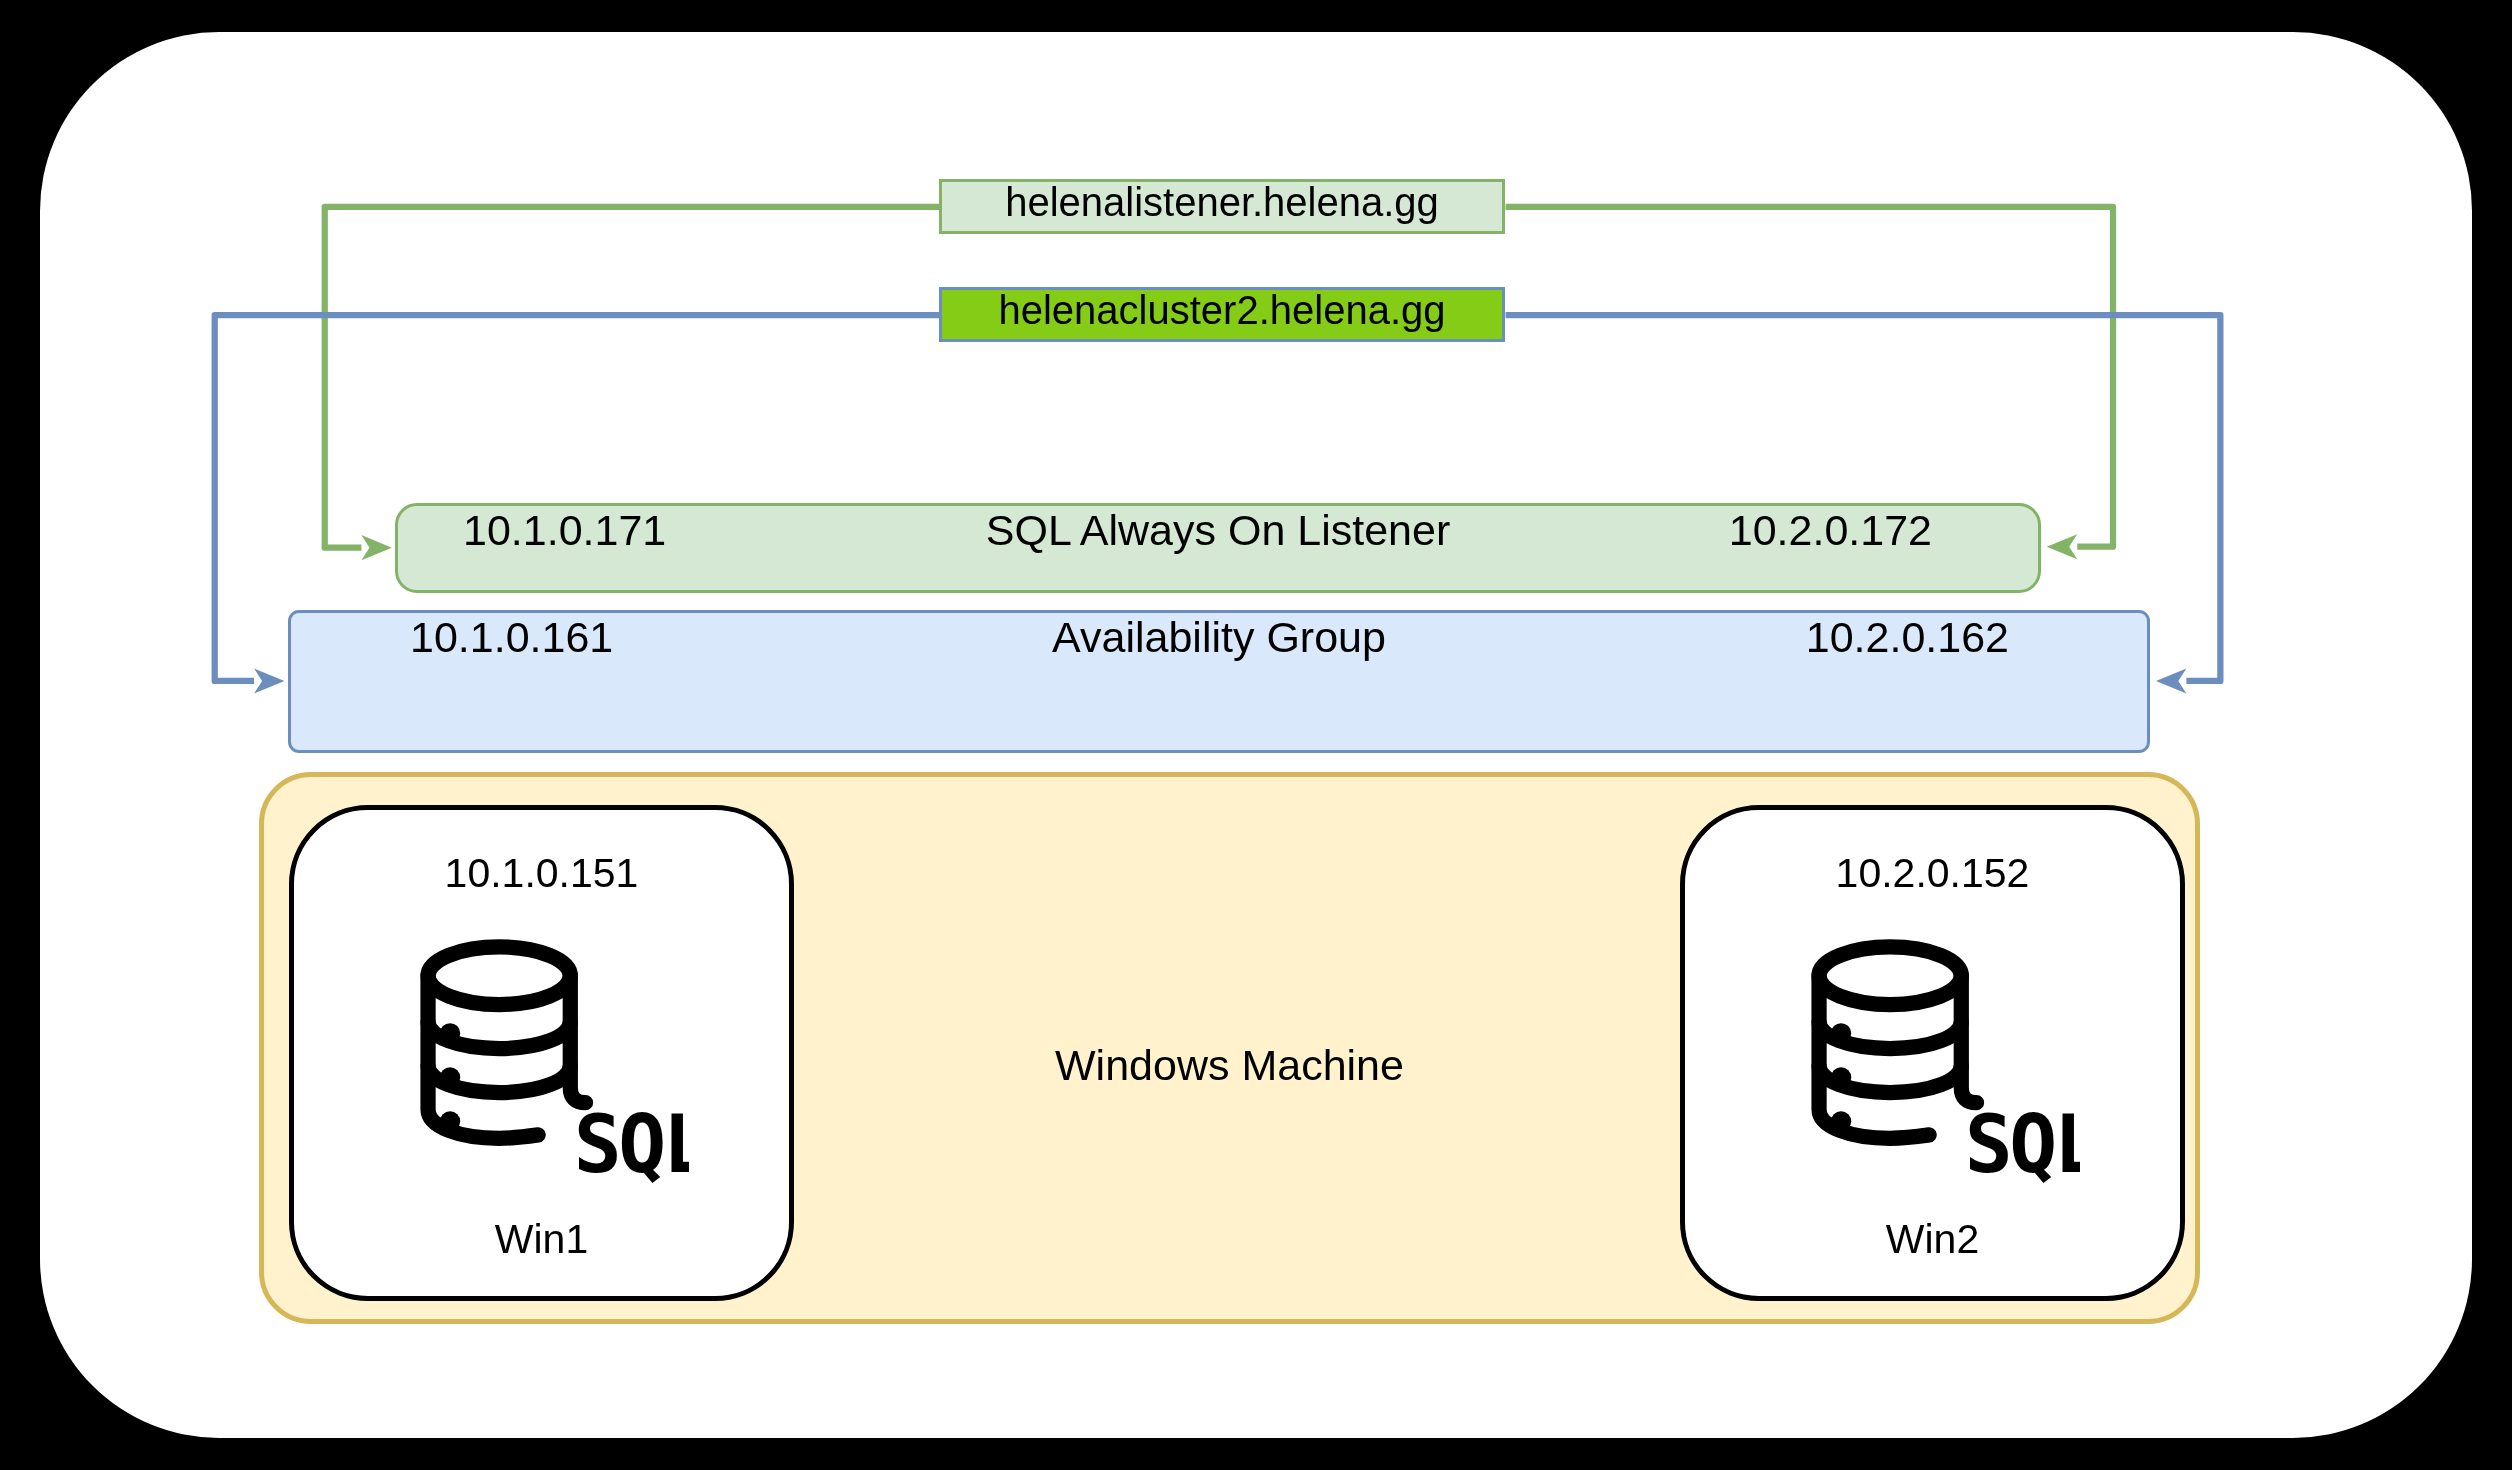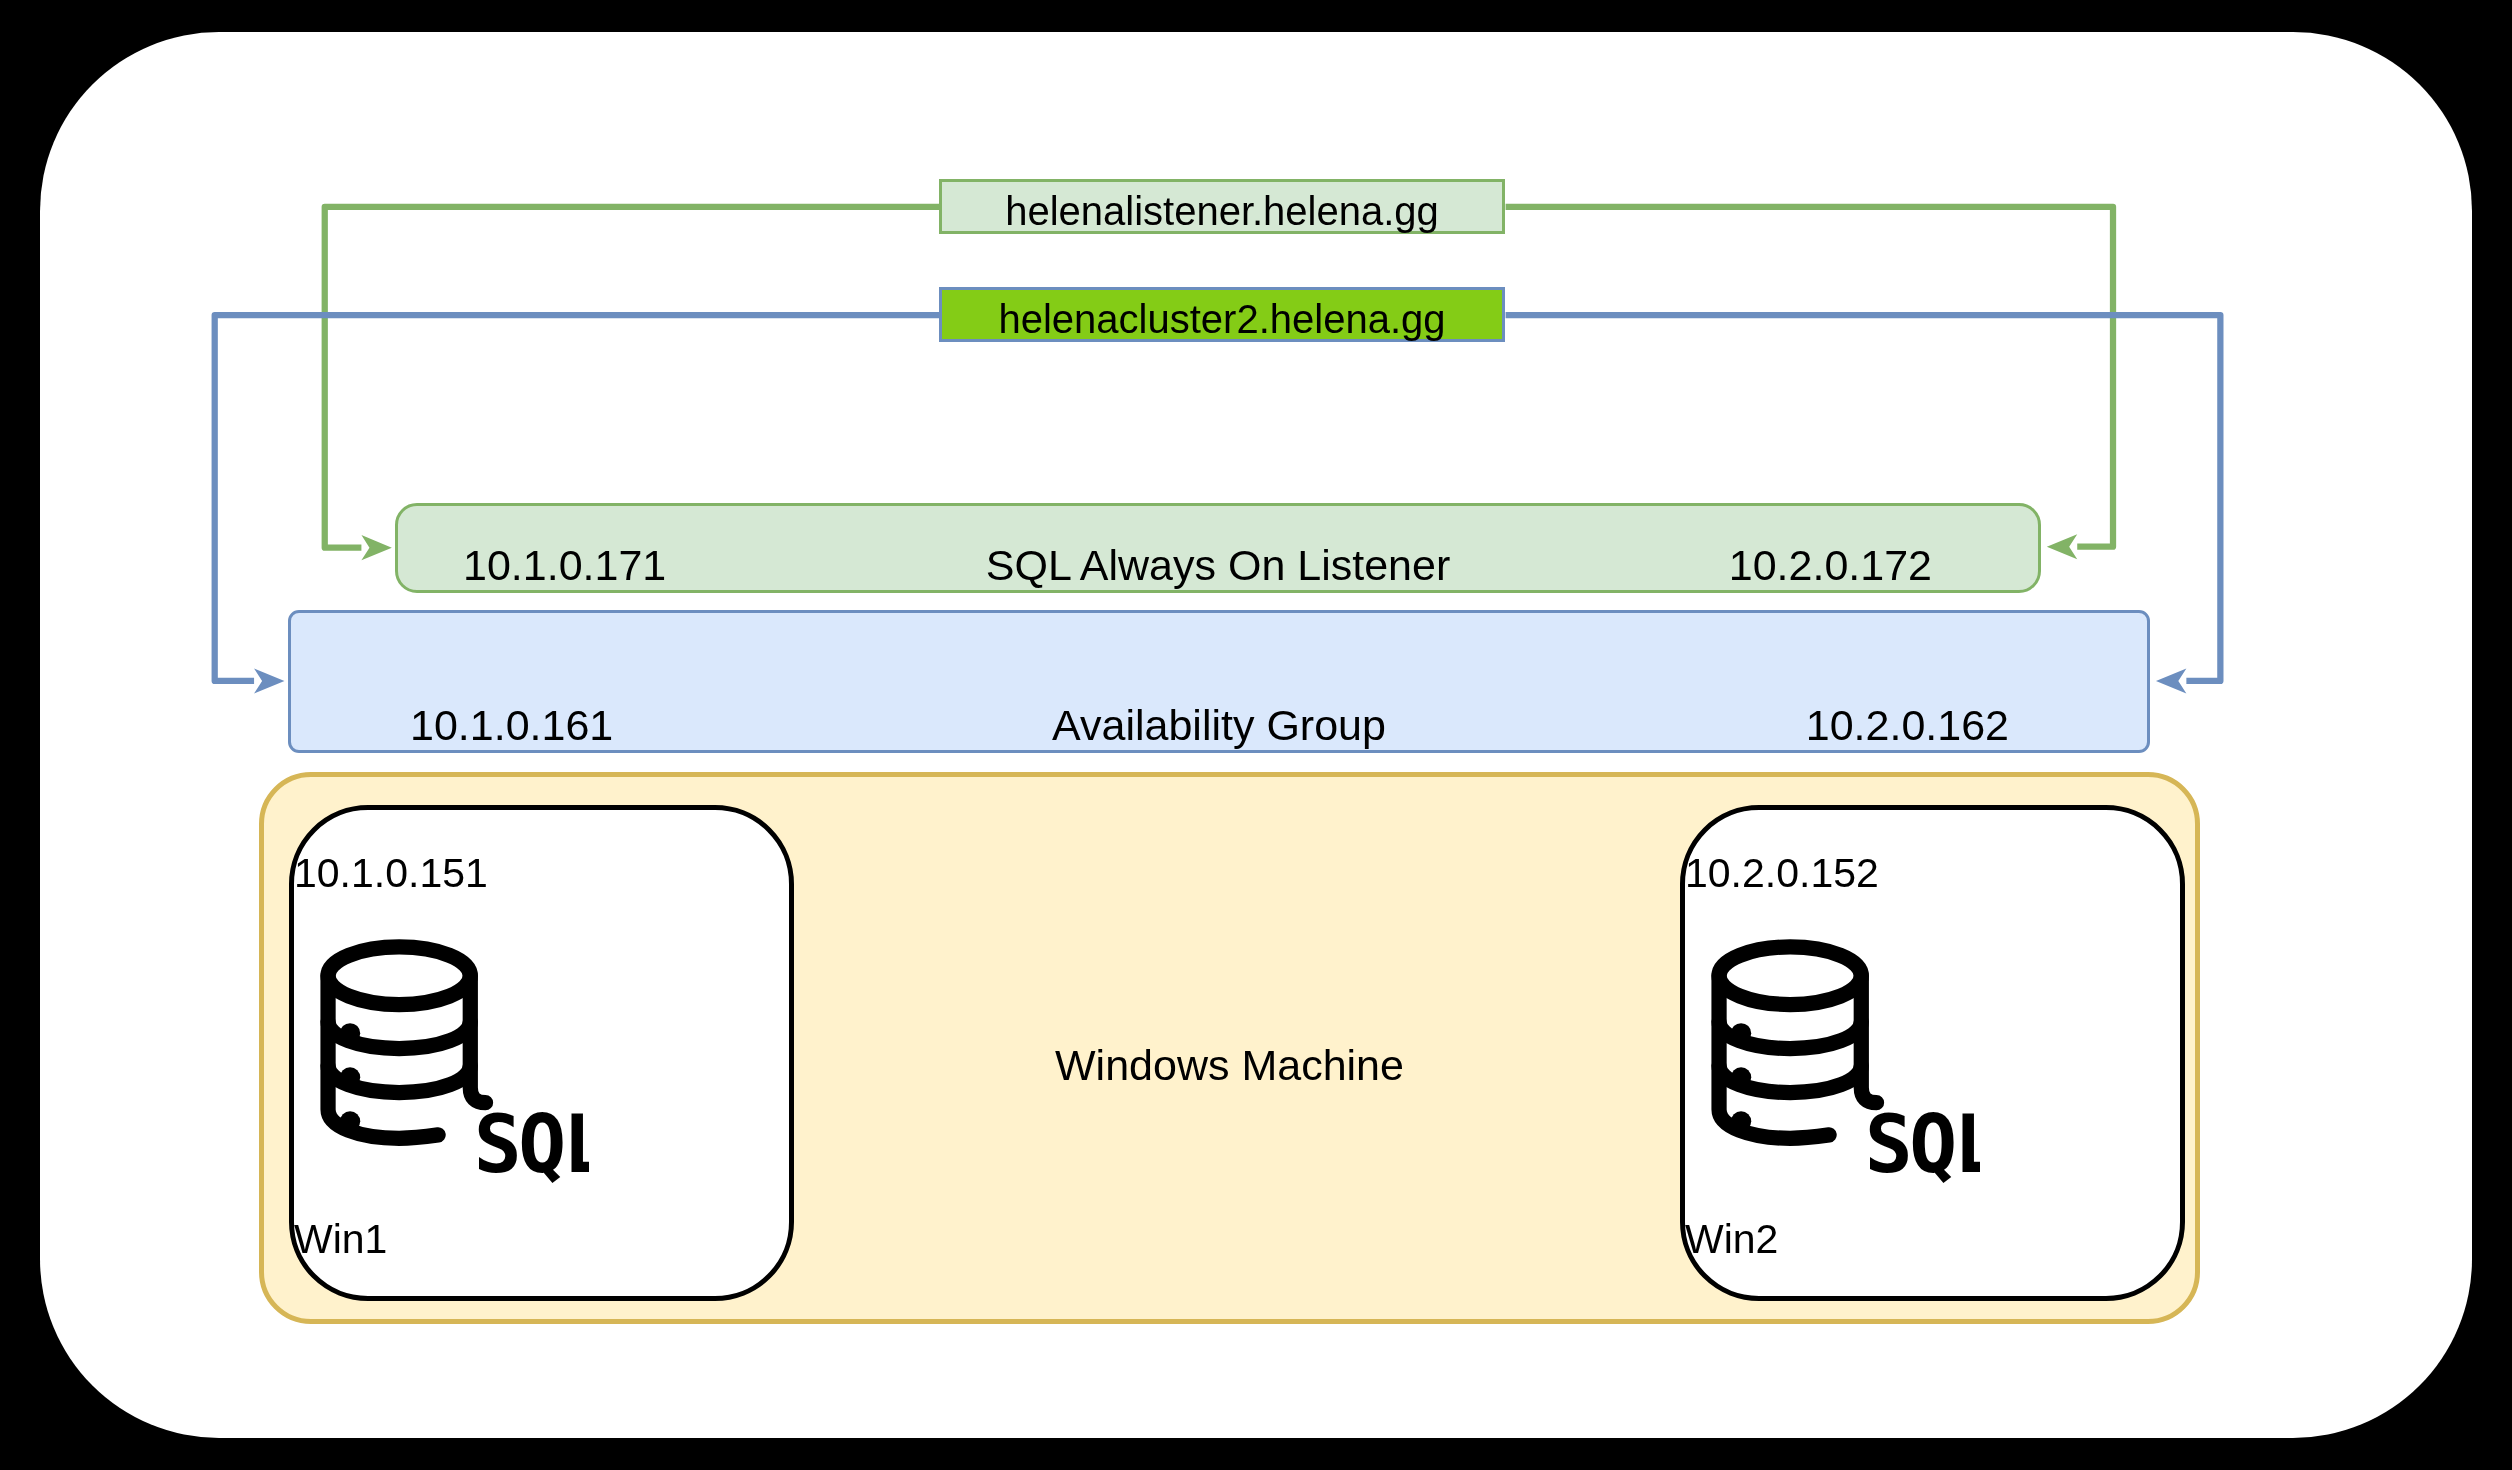--- a/index.html
+++ b/index.html
@@ -29,21 +29,21 @@
     left: 0;
     top: 0;
     width: 2512px;
     height: 1471px;
     pointer-events: none;
   }
   .box {
     position: absolute;
     box-sizing: border-box;
     display: flex;
-    align-items: flex-end;
+    align-items: flex-start;
     justify-content: center;
     color: #000000;
   }
   .dns-label {
     left: 939px;
     width: 566px;
     height: 55px;
     border-width: 3.6px;
     border-style: solid;
     font-size: 40px;
@@ -115,21 +115,21 @@
     position: absolute;
     top: 805px;
     width: 505px;
     height: 496px;
     box-sizing: border-box;
     background: #ffffff;
     border: 5.4px solid #000000;
     border-radius: 79px;
     display: flex;
     flex-direction: column;
-    align-items: flex-start;
+    align-items: center;
     justify-content: space-between;
     padding: 43px 0 36px 0;
   }
   .win-node-1 { left: 289px; }
   .win-node-2 { left: 1680px; gap: 24px; }
   .win-ip, .win-name {
     font-size: 41px;
     color: #000000;
     line-height: 1;
   }

